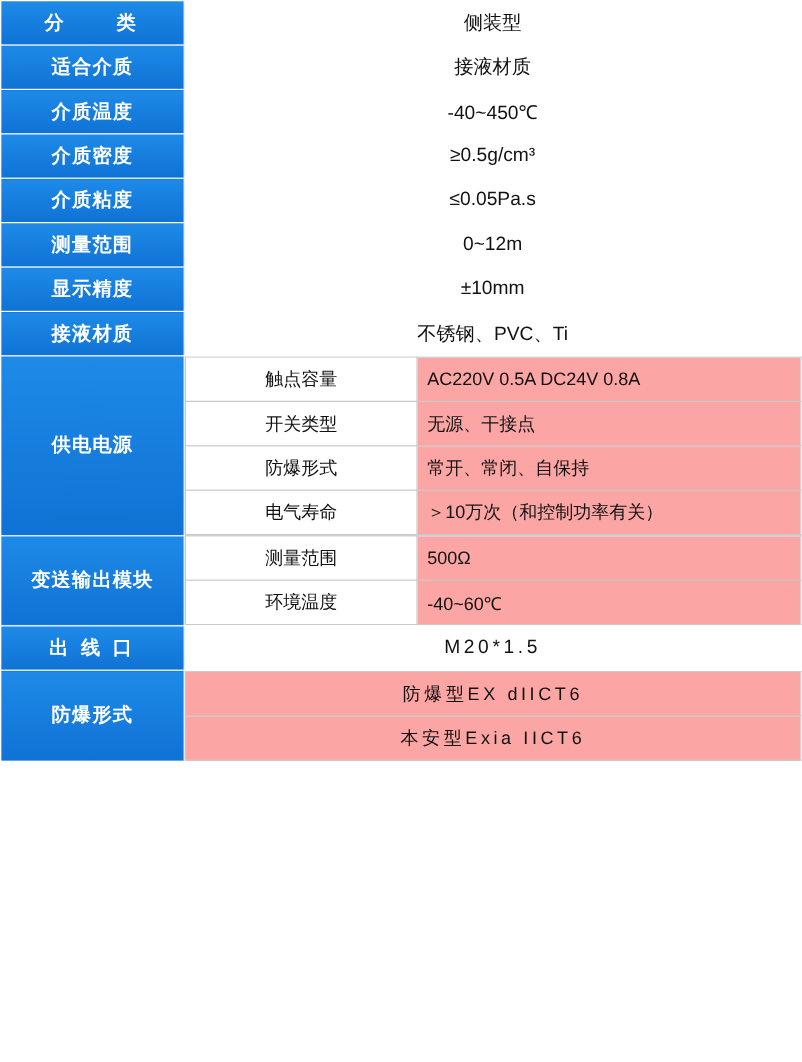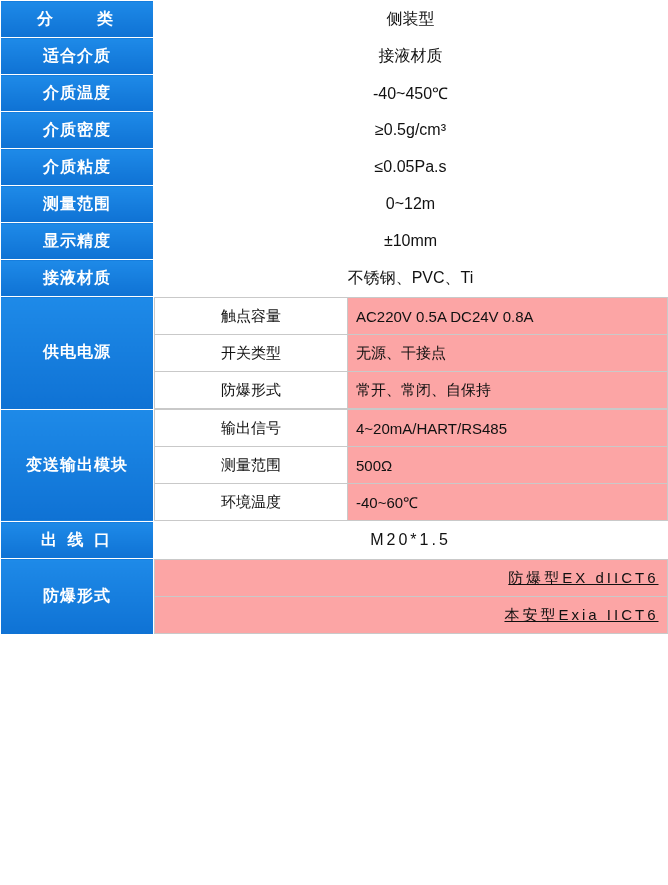--- a/index.html
+++ b/index.html
@@ -71,22 +71,21 @@
     border: none !important;
     padding: 0 !important;
   }
   .spaced {
     letter-spacing: 4px;
   }
   .spaced2 {
     letter-spacing: 3px;
   }
   .center-val {
-    text-align: right;
-    text-decoration: underline;
+    text-align: center;
   }
 </style>
 </head>
 <body>
 
 <table class="spec-table">
   <tbody>
 
 
     <tr>
@@ -141,35 +140,35 @@
               <td class="sub-val">AC220V  0.5A  DC24V   0.8A</td>
             </tr>
             <tr>
               <td class="sub-key">开关类型</td>
               <td class="sub-val">无源、干接点</td>
             </tr>
             <tr>
               <td class="sub-key">防爆形式</td>
               <td class="sub-val">常开、常闭、自保持</td>
             </tr>
+            <tr>
+              <td class="sub-key">电气寿命</td>
+              <td class="sub-val">＞10万次（和控制功率有关）</td>
+            </tr>
           </tbody>
         </table>
       </td>
     </tr>
 
     <tr>
       <td class="label-cell tall">变送输出模块</td>
       <td class="nested-wrap">
         <table class="sub-table">
           <tbody>
             <tr>
-              <td class="sub-key">输出信号</td>
-              <td class="sub-val">4~20mA/HART/RS485</td>
-            </tr>
-            <tr>
               <td class="sub-key">测量范围</td>
               <td class="sub-val">500Ω</td>
             </tr>
             <tr>
               <td class="sub-key">环境温度</td>
               <td class="sub-val">-40~60℃</td>
             </tr>
           </tbody>
         </table>
       </td>

